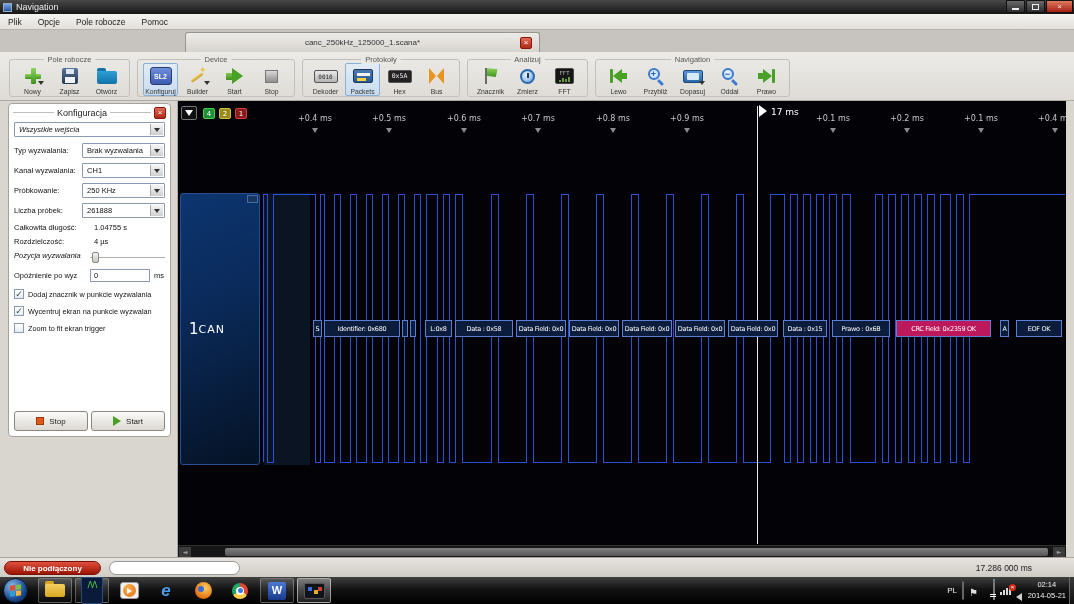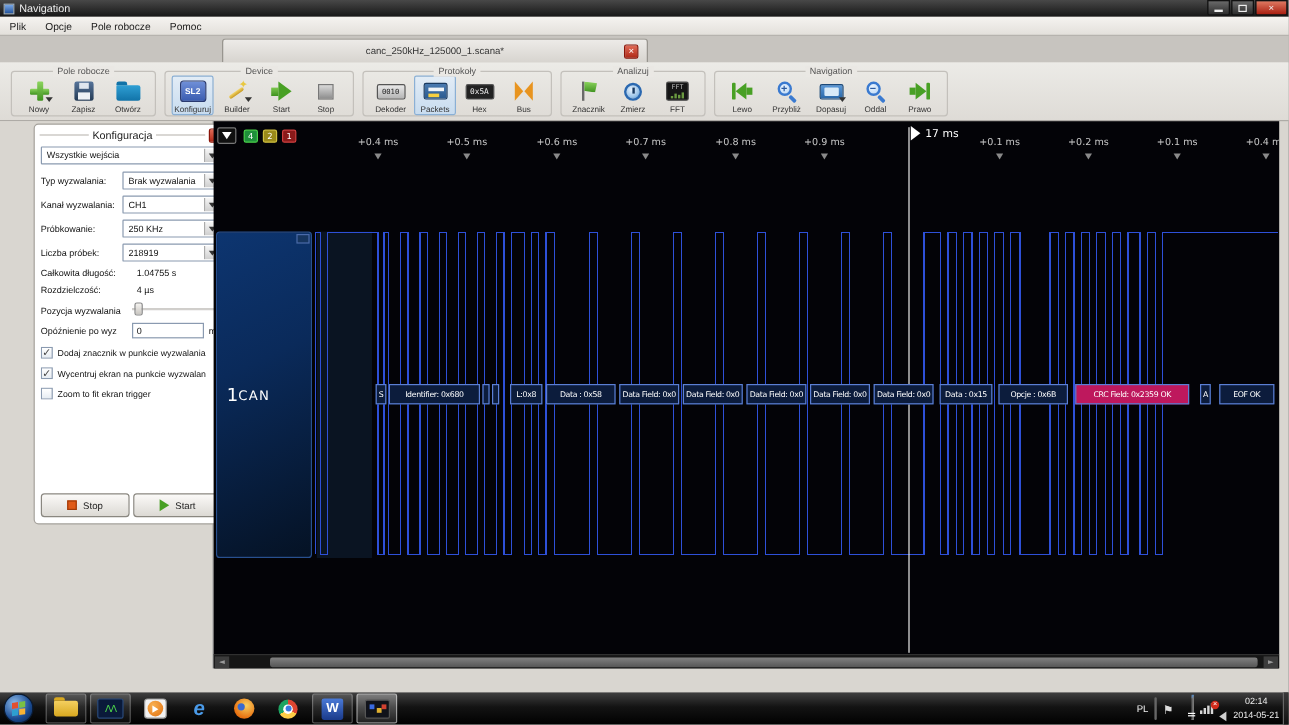--- a/index.html
+++ b/index.html
@@ -96,39 +96,39 @@
   .ic-gauge{position:relative;width:15px;height:15px;border-radius:50%;border:2px solid #2a68b0;
     background:radial-gradient(circle at 40% 35%,#eaf4ff,#9cc4e8 60%,#4a88c8);display:inline-block;}
   .ic-gauge:after{content:"";position:absolute;left:5px;top:2px;width:2px;height:5px;background:#1a3a60;}
   .ic-fft{width:19px;height:16px;background:#161616;border:1px solid #4a4a4a;border-radius:2px;color:#bbb;font-size:5.5px;
     display:flex;flex-direction:column;align-items:center;justify-content:center;font-family:"DejaVu Sans Mono",monospace;}
   .ic-fft .bars{display:flex;gap:1px;align-items:flex-end;height:5px;margin-top:1px;}
   .ic-fft .bars i{width:2px;background:#6a9a40;display:inline-block;}
 
   
   .leftcol{position:absolute;left:0;top:101px;width:178px;bottom:47px;background:#d9d6d0;border-right:1px solid #aaa;}
-  .config{position:absolute;left:8px;top:2px;width:163px;height:334px;background:#fff;border:1px solid #a5a29c;border-radius:4px;margin-left:20px;}
+  .config{position:absolute;left:8px;top:2px;width:163px;height:334px;background:#fff;border:1px solid #a5a29c;border-radius:4px;}
   .cfg-head{position:absolute;left:4px;right:4px;top:2px;height:13px;display:flex;align-items:center;gap:3px;}
   .cfg-head .line{flex:1;height:1px;background:#c0bdb8;}
   .cfg-title{font-size:9px;color:#222;}
   .cfg-close{width:12px;height:12px;background:linear-gradient(#e06a56,#b02a18);border:1px solid #8a1408;border-radius:2px;
     color:#fff;font-size:8px;line-height:10px;text-align:center;}
   .cfg-body{position:absolute;left:5px;right:5px;top:18px;}
   .combo{height:15px;background:#fff;border:1px solid #8a9ab0;border-radius:1px;position:relative;
     display:flex;align-items:center;font-size:7.5px;color:#111;padding-left:4px;}
   .combo .ab{position:absolute;right:1px;top:1px;bottom:1px;width:13px;background:linear-gradient(#f6f6f6,#cfcfcf);
     border-left:1px solid #aaa;display:flex;align-items:center;justify-content:center;}
   .combo .ab:after{content:"";width:0;height:0;border:3px solid transparent;border-top:4px solid #333;margin-top:4px;}
   .crow{display:flex;align-items:center;margin-bottom:5px;}
   .crow .clabel{width:69px;font-size:7.5px;color:#111;white-space:nowrap;}
   .crow .combo{width:84px;text-align:right;}
-  .combo.full{width:100%;margin-bottom:6px;}
+  .combo.full{width:100%;margin-bottom:6px;font-style:italic;}
   .irow{display:flex;margin-bottom:5px;font-size:7.5px;color:#111;}
   .irow .ilabel{width:80px;white-space:nowrap;}
-  .srow{display:flex;align-items:flex-end;margin-bottom:5px;}
+  .srow{display:flex;align-items:flex-start;margin-bottom:5px;font-style:italic;}
   .srow .clabel{width:76px;font-size:7.5px;color:#111;white-space:nowrap;}
   .slider{flex:1;position:relative;height:13px;}
   .slider .track{position:absolute;left:0;right:0;top:6px;height:2px;background:#b2afaa;border-bottom:1px solid #fff;}
   .slider .thumb{position:absolute;left:2px;top:1px;width:7px;height:11px;background:linear-gradient(#f6f4f1,#c8c5c0);
     border:1px solid #888;border-radius:2px;}
   .drow{display:flex;align-items:center;margin-bottom:7px;}
   .drow .clabel{width:76px;font-size:7.5px;color:#111;white-space:nowrap;}
   .dinput{width:60px;height:13px;border:1px solid #8a9ab0;background:#fff;font-size:7.5px;padding:0 3px;color:#111;
     font-family:"Liberation Sans",sans-serif;}
   .drow .unit{font-size:7.5px;color:#111;margin-left:4px;}
@@ -186,21 +186,21 @@
   .orb .wf{display:grid;grid-template-columns:5px 5px;grid-template-rows:5px 5px;gap:1px;transform:skewY(-8deg);}
   .orb .wf i{display:block;}
   .orb .wf i:nth-child(1){background:#e34e2e;} .orb .wf i:nth-child(2){background:#7ac143;}
   .orb .wf i:nth-child(3){background:#2e9fd0;} .orb .wf i:nth-child(4){background:#f8b334;}
   .slot{position:absolute;top:1px;width:34px;height:25px;border-radius:2px;border:1px solid transparent;
     display:flex;align-items:center;justify-content:center;}
   .slot.running{background:linear-gradient(rgba(255,255,255,.15),rgba(255,255,255,.03));border-color:rgba(255,255,255,.28);}
   .slot.active{background:linear-gradient(rgba(255,255,255,.34),rgba(255,255,255,.12));border-color:rgba(255,255,255,.5);}
   .tk-folder{position:relative;width:20px;height:13px;background:linear-gradient(#f4d060,#d8a820);border-radius:1px 2px 2px 2px;}
   .tk-folder:before{content:"";position:absolute;top:-3px;left:0;width:9px;height:3px;background:#d8a820;border-radius:2px 2px 0 0;}
-  .tk-scana{width:22px;height:17px;background:#0a1a3a;border:1px solid #2a4a7a;border-radius:2px;color:#4ad04a;
+  .tk-scana{width:22px;height:27px;background:#0a1a3a;border:1px solid #2a4a7a;border-radius:2px;color:#4ad04a;
     font-size:8px;line-height:15px;text-align:center;letter-spacing:-1px;font-family:"DejaVu Sans",sans-serif;}
   .tk-media{width:19px;height:17px;background:#f2f2f2;border-radius:3px;border:1px solid #999;display:flex;align-items:center;justify-content:center;}
   .tk-media i{width:13px;height:13px;border-radius:50%;background:radial-gradient(circle at 35% 30%,#f8b050,#e07010);display:flex;align-items:center;justify-content:center;}
   .tk-media i:after{content:"";width:0;height:0;border:3px solid transparent;border-right:0;border-left:5px solid #fff;margin-left:1px;}
   .tk-ie{color:#4a9ae8;font-size:17px;font-weight:bold;font-style:italic;line-height:17px;}
   .tk-ff{width:17px;height:17px;border-radius:50%;background:radial-gradient(circle at 60% 35%,#f8d060,#e87010 70%,#b84a08);position:relative;}
   .tk-ff:after{content:"";position:absolute;left:3px;top:4px;width:6px;height:6px;border-radius:50%;background:#3a6ad0;}
   .tk-chrome{width:16px;height:16px;border-radius:50%;background:conic-gradient(#dd4632 0 33%,#ffcd46 0 66%,#1da462 0 100%);
     display:flex;align-items:center;justify-content:center;}
   .tk-chrome i{width:8px;height:8px;border-radius:50%;background:#fff;display:flex;align-items:center;justify-content:center;}
@@ -469,21 +469,21 @@
           <div class="crow">
             <span class="clabel">Próbkowanie:</span>
             <div class="combo">
               <span>250 KHz</span>
               <span class="ab"></span>
             </div>
           </div>
           <div class="crow">
             <span class="clabel">Liczba próbek:</span>
             <div class="combo">
-              <span>218919</span>
+              <span>261888</span>
               <span class="ab"></span>
             </div>
           </div>
           <div class="irow">
             <span class="ilabel">Całkowita długość:</span>
             <span>1.04755 s</span>
           </div>
           <div class="irow">
             <span class="ilabel">Rozdzielczość:</span>
             <span>4 µs</span>
@@ -575,26 +575,31 @@
       <div class="dbox" style="left: 224px; width: 6px; background: rgb(12, 28, 60); border-color: rgb(91, 127, 212);"></div>
       <div class="dbox" style="left: 232px; width: 6px; background: rgb(12, 28, 60); border-color: rgb(91, 127, 212);"></div>
       <div class="dbox" style="left: 247px; width: 27px; background: rgb(12, 28, 60); border-color: rgb(91, 127, 212);">L:0x8</div>
       <div class="dbox" style="left: 277px; width: 58px; background: rgb(12, 28, 60); border-color: rgb(91, 127, 212);">Data : 0x58</div>
       <div class="dbox" style="left: 338px; width: 50px; background: rgb(12, 28, 60); border-color: rgb(91, 127, 212);">Data Field: 0x0</div>
       <div class="dbox" style="left: 391px; width: 50px; background: rgb(12, 28, 60); border-color: rgb(91, 127, 212);">Data Field: 0x0</div>
       <div class="dbox" style="left: 444px; width: 50px; background: rgb(12, 28, 60); border-color: rgb(91, 127, 212);">Data Field: 0x0</div>
       <div class="dbox" style="left: 497px; width: 50px; background: rgb(12, 28, 60); border-color: rgb(91, 127, 212);">Data Field: 0x0</div>
       <div class="dbox" style="left: 550px; width: 50px; background: rgb(12, 28, 60); border-color: rgb(91, 127, 212);">Data Field: 0x0</div>
       <div class="dbox" style="left: 605px; width: 44px; background: rgb(12, 28, 60); border-color: rgb(91, 127, 212);">Data : 0x15</div>
-      <div class="dbox" style="left: 654px; width: 58px; background: rgb(12, 28, 60); border-color: rgb(91, 127, 212);">Opcje : 0x6B</div>
+      <div class="dbox" style="left: 654px; width: 58px; background: rgb(12, 28, 60); border-color: rgb(91, 127, 212);">Prawo : 0x6B</div>
       <div class="dbox" style="left: 718px; width: 95px; background: #be185d; border-color: rgb(91, 127, 212);">CRC Field: 0x2359 OK</div>
       <div class="dbox" style="left: 822px; width: 9px; background: rgb(12, 28, 60); border-color: rgb(91, 127, 212);">A</div>
       <div class="dbox" style="left: 838px; width: 46px; background: rgb(12, 28, 60); border-color: rgb(91, 127, 212);">EOF OK</div>
     </div>
 
+  <div class="statusbar">
+    <div class="badge">Nie podłączony</div>
+    <div class="progressfield"></div>
+    <div class="time-right">17.286 000 ms</div>
+  </div>
 
   <div class="taskbar" id="taskbar">
     <div class="orb">
       <span class="wf">
           <i></i>
           <i></i>
           <i></i>
           <i></i>
         </span>
     </div>

